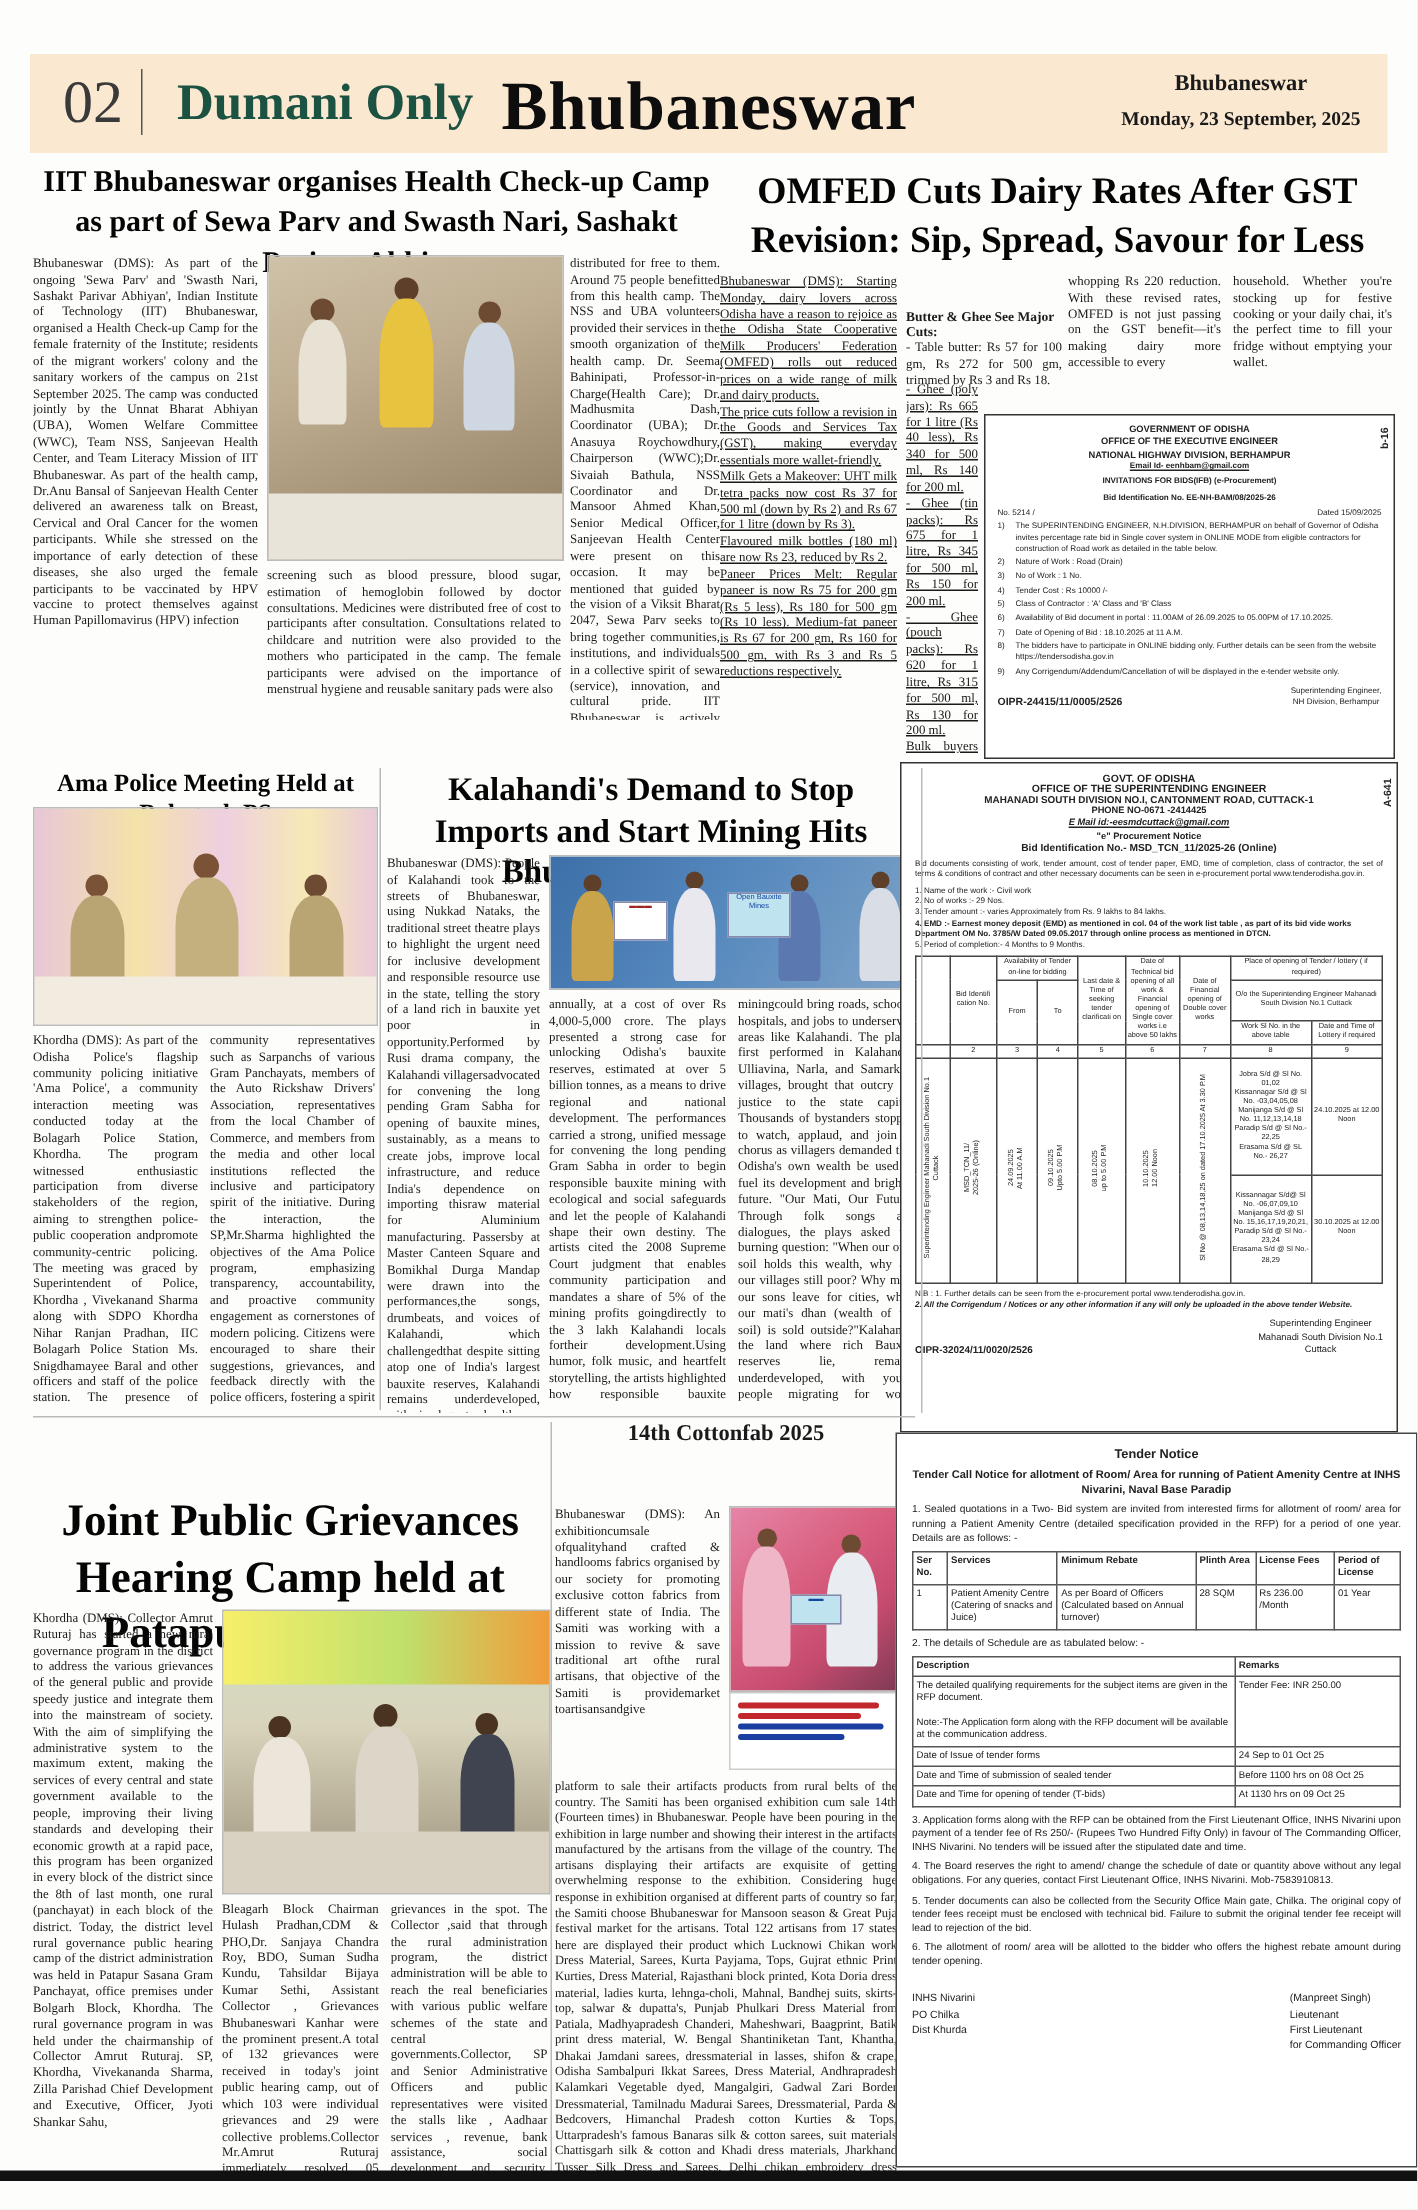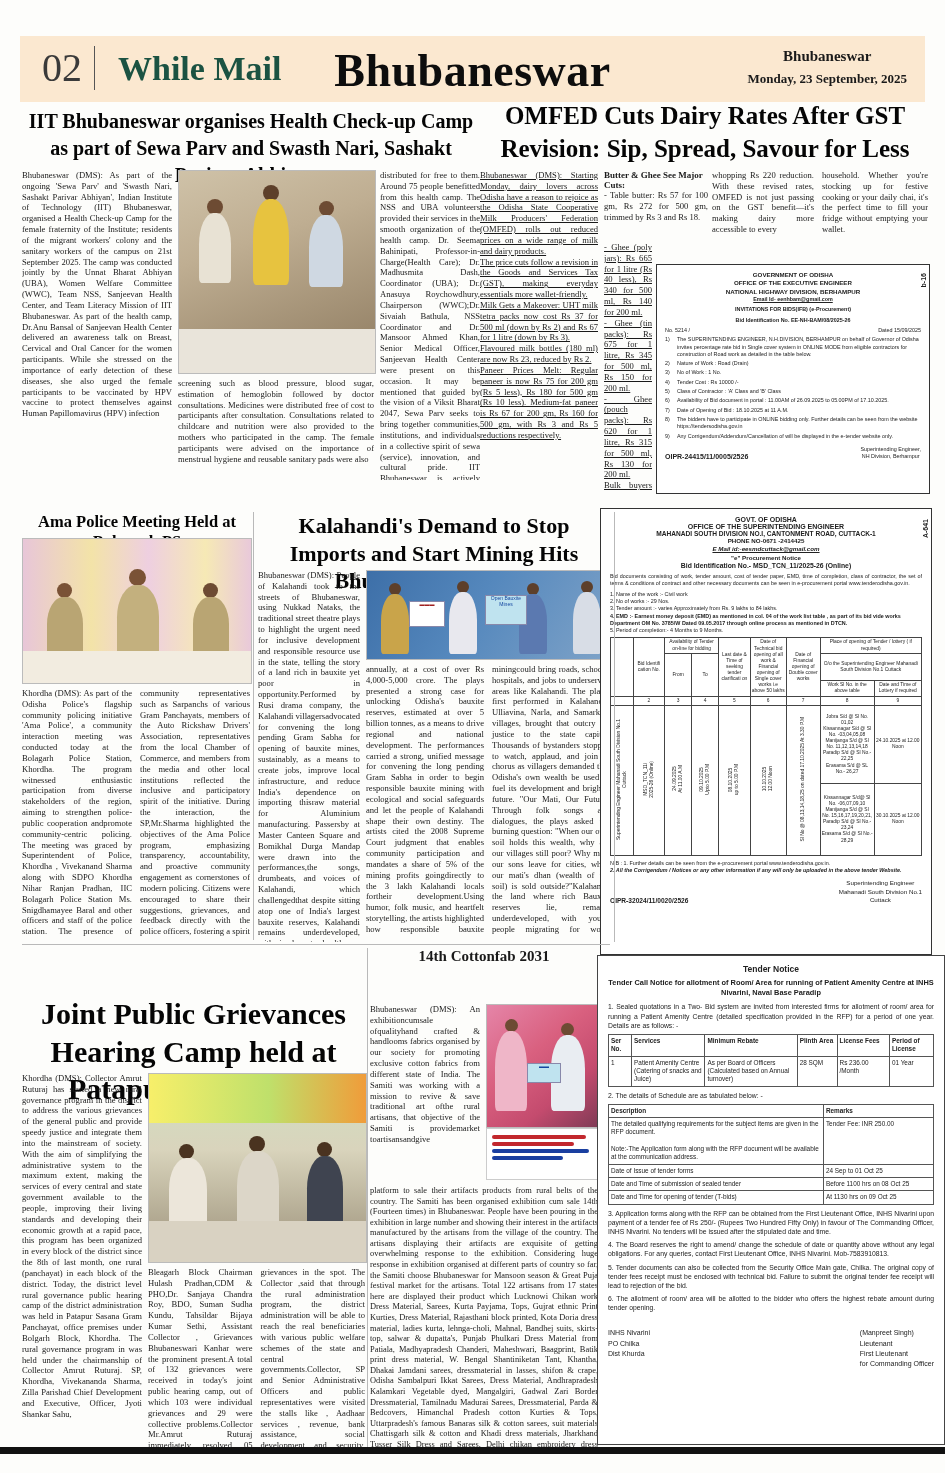--- a/index.html
+++ b/index.html
@@ -21,23 +21,23 @@
   .btxt.pre{white-space:pre-line;text-decoration:underline;}
   .col{position:absolute;}
   .photo{position:absolute;overflow:hidden;border:1px solid #bbb;}
   .vrule{position:absolute;width:1px;background:#b9b9b9;}
   .hrule{position:absolute;height:1px;background:#b9b9b9;}
   .bottom-bar{position:absolute;left:0;top:1447px;width:945px;height:7px;background:#111;}
   
   .art-iit{position:absolute;left:22px;top:108px;width:458px;height:372px;}
   .art-iit .headline{font-size:20px;line-height:1.35;}
   
-  .art-omfed{position:absolute;left:480px;top:100px;width:450px;height:397px;}
+  .art-omfed{position:absolute;left:480px;top:112px;width:450px;height:397px;}
   .art-omfed .headline{font-size:25px;line-height:1.3;}
-  .bghead{font-weight:bold;font-size:9px;}
+  .bghead{font-weight:bold;font-size:9px;margin-top:24px;}
   
   .scanbox{position:absolute;background:#fff;border:1px solid #333;font-family:"Liberation Sans","DejaVu Sans",sans-serif;color:#222;}
   .scan-c{text-align:center;font-weight:bold;}
   .tiny{font-size:5.4px;line-height:1.35;}
   .tiny2{font-size:6.2px;line-height:1.35;}
   .sidetag{position:absolute;writing-mode:vertical-rl;transform:rotate(180deg);
            font-size:7px;font-weight:bold;font-family:"Liberation Sans",sans-serif;}
   .nitem{display:flex;margin-top:2px;}
   .nitem .nn{width:12px;flex:none;}
   
@@ -88,21 +88,21 @@
   .cap-line{height:4.5px;border-radius:2px;margin:2.5px 1px;}
   .table-strip{position:absolute;left:0;right:0;bottom:0;height:22%;background:#e9e4da;}
 </style>
 </head>
 <body>
 
 <div class="page">
 
   <header class="masthead">
     <div class="page-num">02</div>
-    <div class="brand">While Mail</div>
+    <div class="brand">Dumani Only</div>
     <div class="section-title">Bhubaneswar</div>
     <div class="edition-block">
       <div class="ed">Bhubaneswar</div>
       <div class="dt">Monday, 23 September, 2025</div>
     </div>
   </header>
 
   <section class="art-iit">
     <div class="headline">IIT Bhubaneswar organises Health Check-up Camp as part of Sewa Parv and Swasth Nari, Sashakt Parivar Abhiyaan</div>
     <div class="col btxt" style="left:0;top:62px;width:150px;height:310px;">Bhubaneswar (DMS): As part of the ongoing 'Sewa Parv' and 'Swasth Nari, Sashakt Parivar Abhiyan', Indian Institute of Technology (IIT) Bhubaneswar, organised a Health Check-up Camp for the female fraternity of the Institute; residents of the migrant workers' colony and the sanitary workers of the campus on 21st September 2025. The camp was conducted jointly by the Unnat Bharat Abhiyan (UBA), Women Welfare Committee (WWC), Team NSS, Sanjeevan Health Center, and Team Literacy Mission of IIT Bhubaneswar. As part of the health camp, Dr.Anu Bansal of Sanjeevan Health Center delivered an awareness talk on Breast, Cervical and Oral Cancer for the women participants. While she stressed on the importance of early detection of these diseases, she also urged the female participants to be vaccinated by HPV vaccine to protect themselves against Human Papillomavirus (HPV) infection</div>
@@ -332,21 +332,21 @@
       <span class="head" style="left:100px;top:62px;width:16px;height:16px;background:#4a3320;"></span>
       <span class="person" style="left:88px;top:77px;width:42px;height:78px;background:#dcd6c8;"></span>
       <span class="head" style="left:168px;top:68px;width:15px;height:15px;background:#4a3320;"></span>
       <span class="person" style="left:158px;top:82px;width:36px;height:72px;background:#3f4450;"></span>
       <span class="table-strip" style="background:#d9d2c2;"></span>
     </div>
     <div class="btxt twocol" style="position:absolute;left:126px;top:272px;width:217px;height:193px;">Bleagarh Block Chairman Hulash Pradhan,CDM &amp; PHO,Dr. Sanjaya Chandra Roy, BDO, Suman Sudha Kundu, Tahsildar Bijaya Kumar Sethi, Assistant Collector , Grievances Bhubaneswari Kanhar were the prominent present.A total of 132 grievances were received in today's joint public hearing camp, out of which 103 were individual grievances and 29 were collective problems.Collector Mr.Amrut Ruturaj immediately resolved 05 grievances in the spot. The Collector ,said that through the rural administration program, the district administration will be able to reach the real beneficiaries with various public welfare schemes of the state and central governments.Collector, SP and Senior Administrative Officers and public representatives were visited the stalls like , Aadhaar services , revenue, bank assistance, social development and security, empowerment of the disabled, horticulture, Ayushman Arogya Camp, livestock services etc.</div>
   </section>
 
   <section class="art-cot">
-    <div class="kick">14th  Cottonfab 2031</div>
+    <div class="kick">14th  Cottonfab 2025</div>
     <div class="col btxt" style="left:0;top:56px;width:110px;height:178px;">Bhubaneswar (DMS): An exhibitioncumsale ofqualityhand crafted &amp; handlooms fabrics organised by our society for promoting exclusive cotton fabrics from different state of India. The Samiti was working with a mission to revive &amp; save traditional art ofthe rural artisans, that objective of the Samiti is providemarket toartisansandgive</div>
     <div class="photo ph-cot" style="left:116px;top:56px;width:112px;height:122px;">
       <span class="head" style="left:18px;top:14px;width:13px;height:13px;background:#6d4b33;"></span>
       <span class="person" style="left:8px;top:26px;width:32px;height:80px;background:#efb6c8;"></span>
       <span class="head" style="left:74px;top:18px;width:13px;height:13px;background:#6d4b33;"></span>
       <span class="person" style="left:64px;top:30px;width:34px;height:76px;background:#e9edf2;"></span>
       <span class="placard" style="left:40px;top:58px;width:32px;height:18px;background:#bfe3ef;">▬▬</span>
     </div>
     <div class="cap-odia" style="position:absolute;left:116px;top:180px;width:112px;height:52px;box-sizing:border-box;">
       <span class="cap-line" style="background:#c2272d;width:92%;display:block;"></span>

